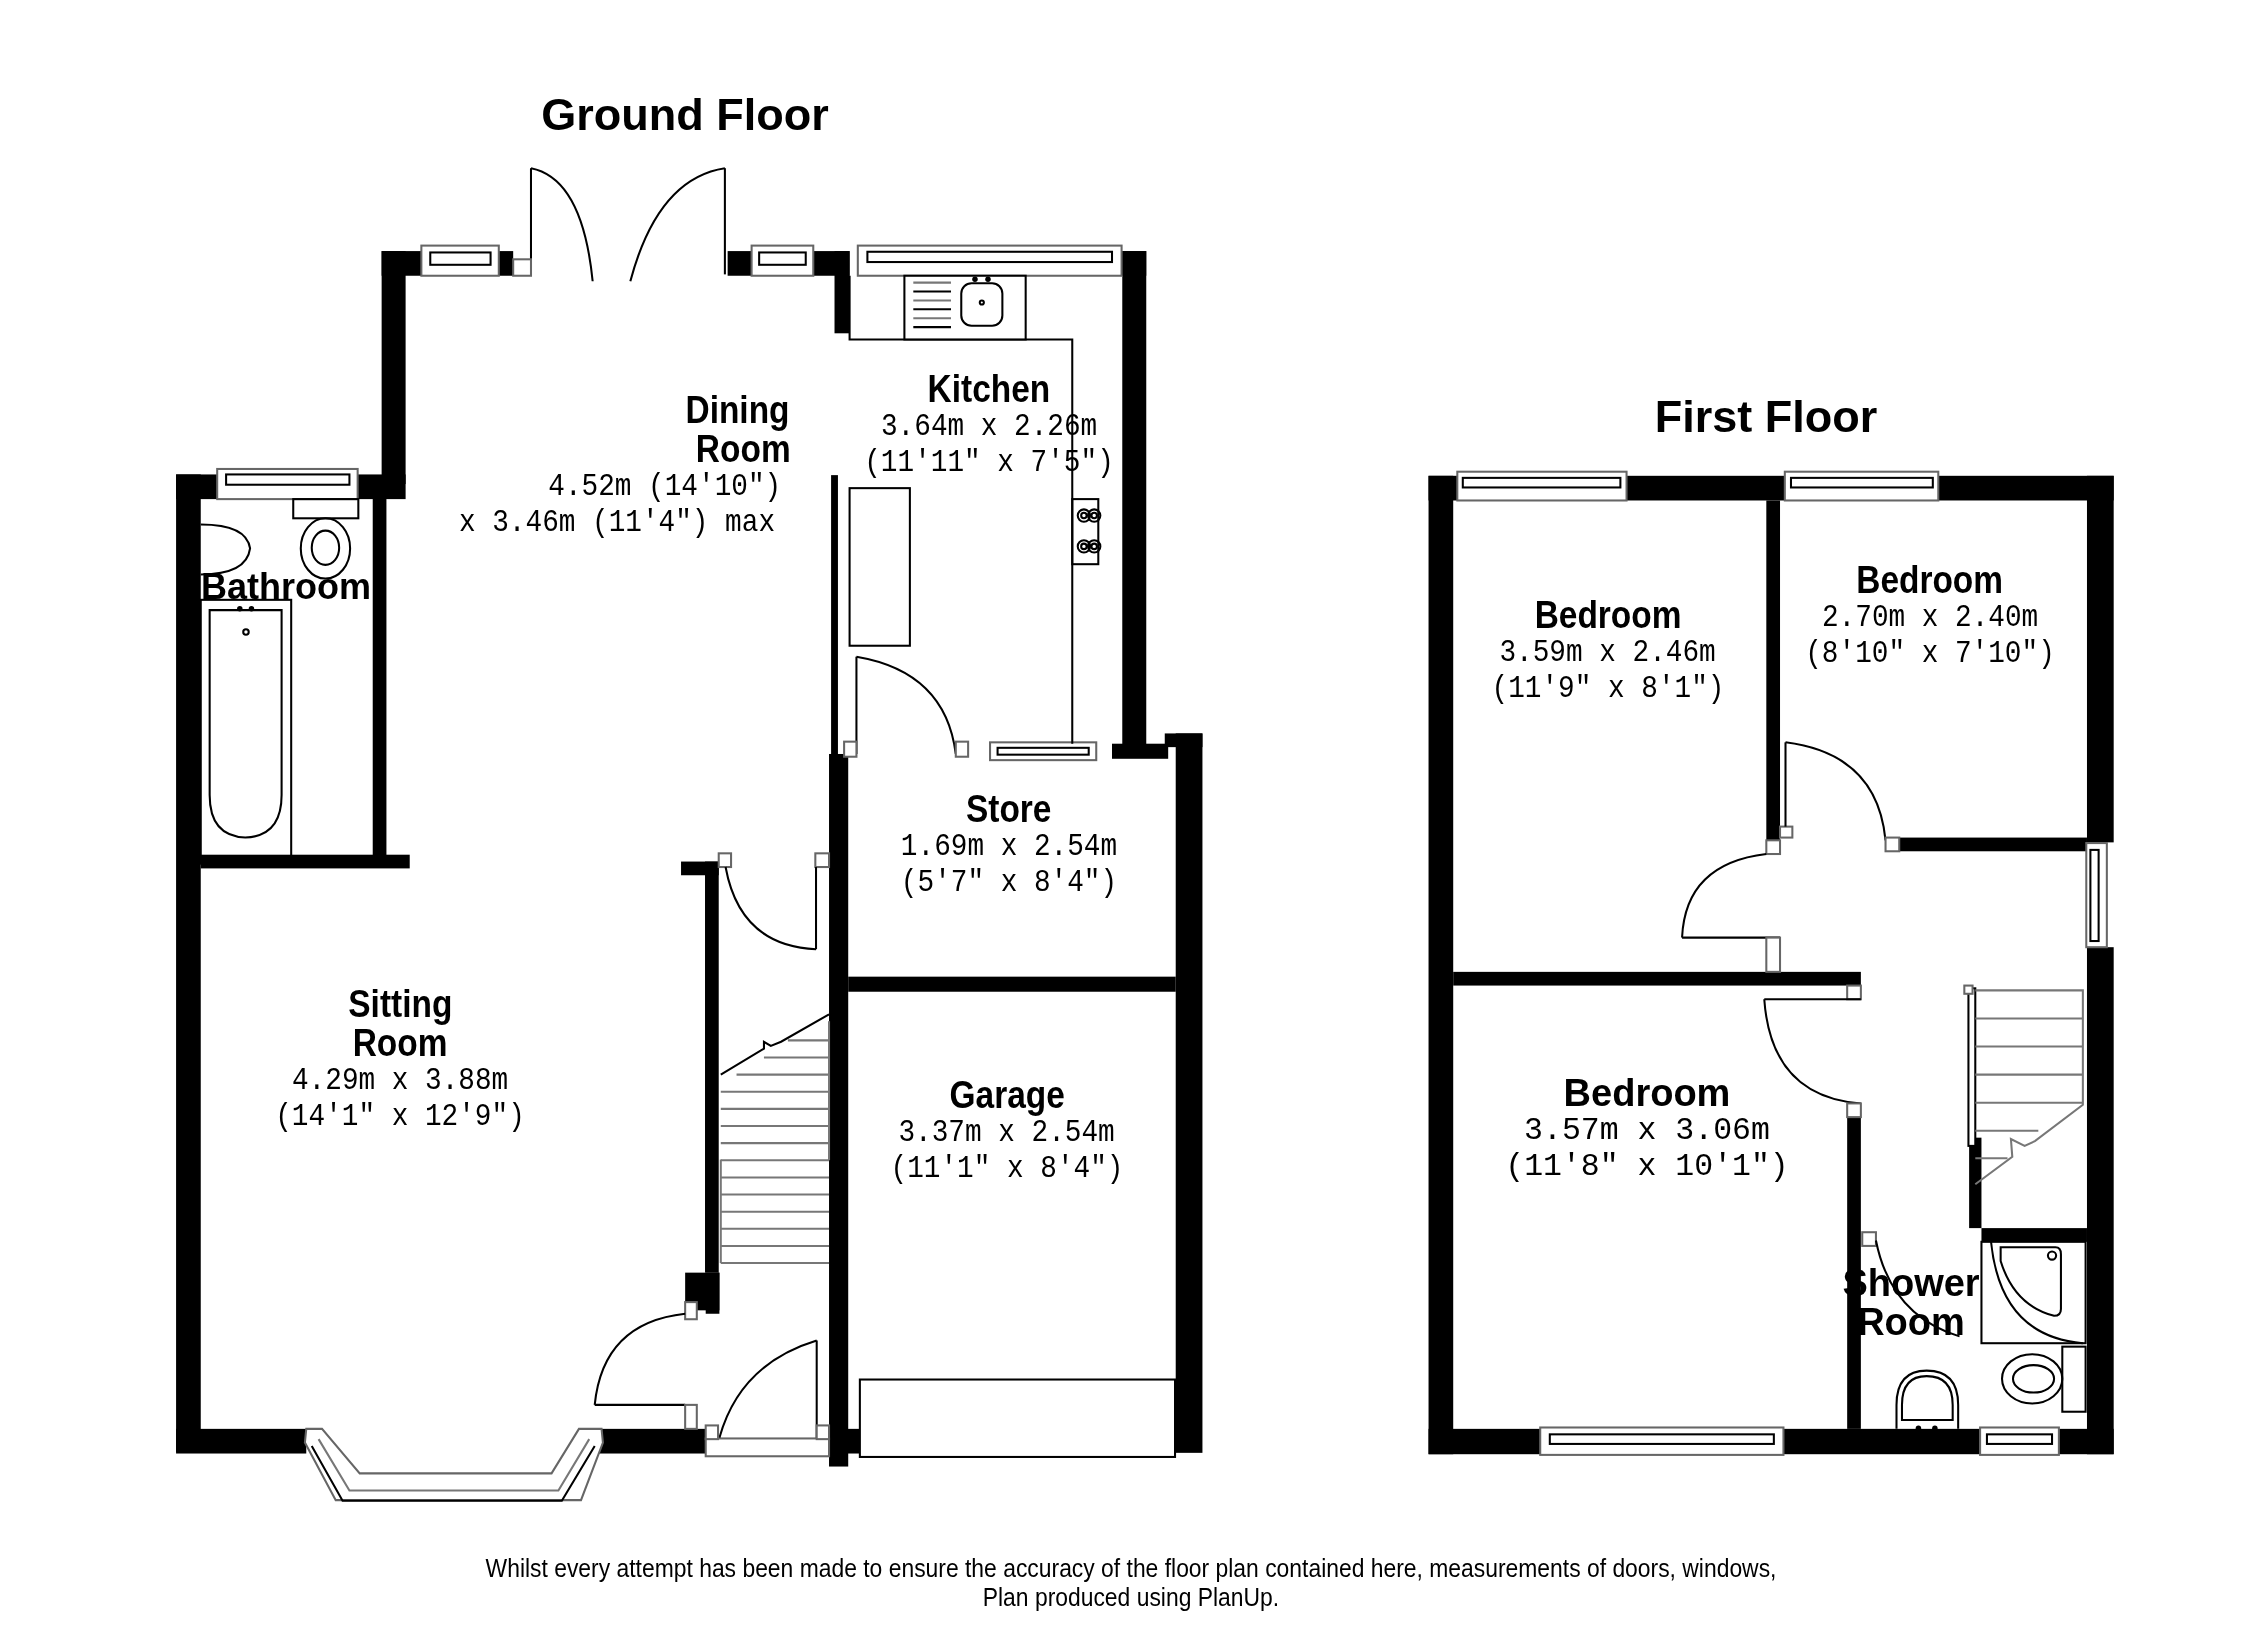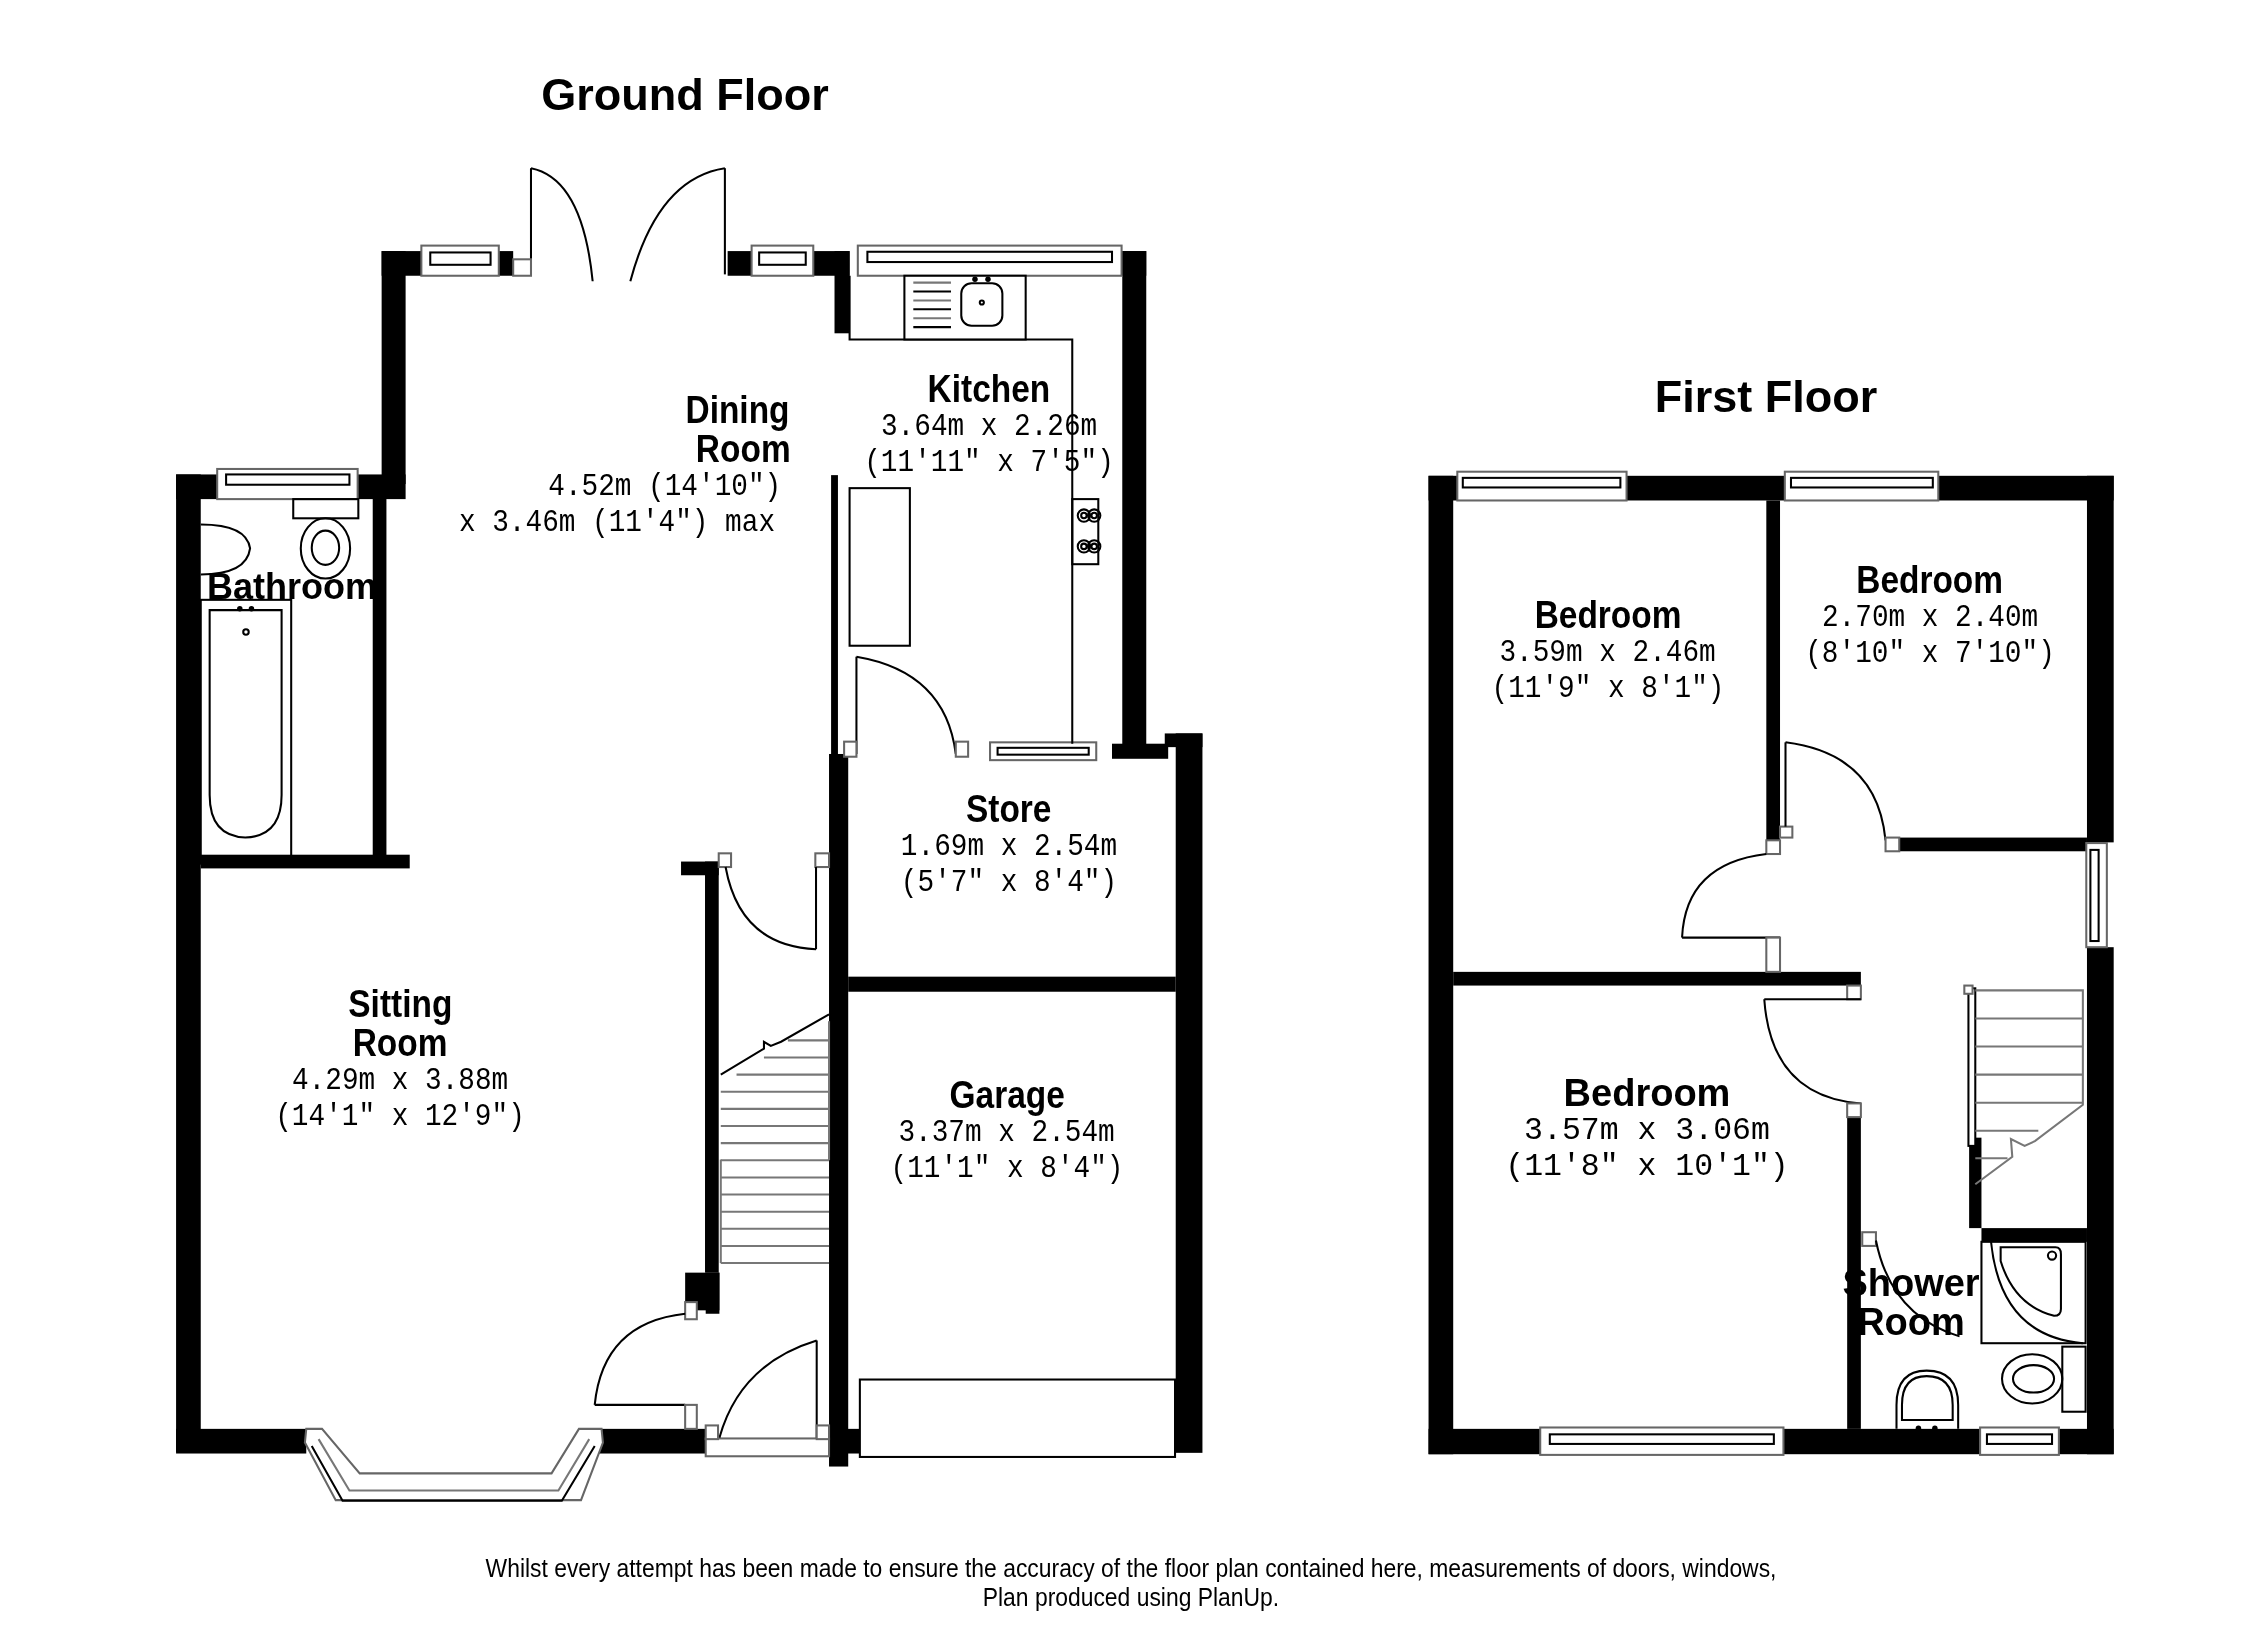--- a/index.html
+++ b/index.html
@@ -5,21 +5,21 @@
   html, body { margin: 0; padding: 0; background: #ffffff; }
   body { width: 2261px; height: 1645px; position: relative; overflow: hidden;
          font-family: "Liberation Sans", "DejaVu Sans", sans-serif; color: #000; }
   #plan { position: absolute; left: 0; top: 0; width: 2261px; height: 1645px; }
   .wall { fill: #000; }
   .fx { fill: #fff; stroke: #000; stroke-width: 3; }
   .fxg { fill: #fff; stroke: #666; stroke-width: 3; }
   .ln { fill: none; stroke: #000; stroke-width: 3; }
   .lng { fill: none; stroke: #777; stroke-width: 3; }
   .lbl { position: absolute; text-align: center; transform: translateX(-50%); white-space: nowrap; line-height: 1.0; }
-  .floor-title { position: absolute; font-weight: bold; font-size: 45px; transform: translateX(-50%); white-space: nowrap; transform-origin: center; }
+  .floor-title { position: absolute; font-weight: bold; font-size: 45px; transform: translateX(-50%); white-space: nowrap; transform-origin: center; margin-top: 20px; }
   .room-name { font-weight: bold; font-size: 38px; line-height: 1.02; }
   .room-dim { font-size: 31.5px; line-height: 1.15; font-family: Liberation Mono, monospace; }
   .narrow { display: inline-block; transform: scaleX(0.88); }
   .disclaimer { position: absolute; left: 1131px; top: 1554px; transform: translateX(-50%);
                 text-align: center; font-size: 26px; line-height: 29px; white-space: nowrap; }
 </style>
 </head>
 <body>
 
 <svg id="plan" viewBox="0 0 3300 2400" xmlns="http://www.w3.org/2000/svg">
@@ -315,21 +315,21 @@
   <div class="room-dim"><span class="narrow">4.52m (14'10")</span></div>
   <div class="room-dim"><span class="narrow">x 3.46m (11'4") max</span></div>
 </div>
 
 <div class="lbl" style="left:989px; top:370px;">
   <div class="room-name"><span class="narrow">Kitchen</span></div>
   <div class="room-dim"><span class="narrow">3.64m x 2.26m</span></div>
   <div class="room-dim"><span class="narrow">(11'11" x 7'5")</span></div>
 </div>
 
-<div class="lbl" style="left:292px; top:569px;">
+<div class="lbl" style="left:286px; top:569px;">
   <div class="room-name" style="font-size:36px;"><span>Bathroom</span></div>
 </div>
 
 <div class="lbl" style="left:1009px; top:790px;">
   <div class="room-name"><span class="narrow">Store</span></div>
   <div class="room-dim"><span class="narrow">1.69m x 2.54m</span></div>
   <div class="room-dim"><span class="narrow">(5'7" x 8'4")</span></div>
 </div>
 
 <div class="lbl" style="left:400px; top:985px;">

